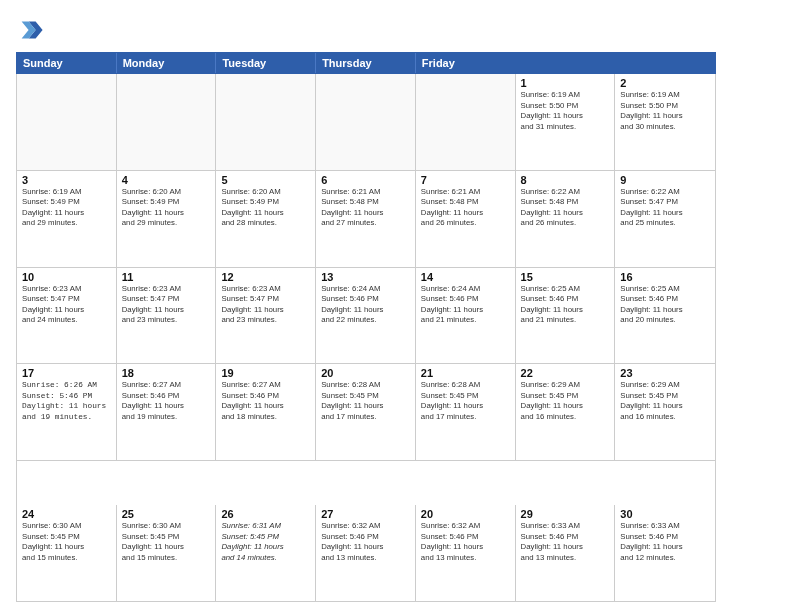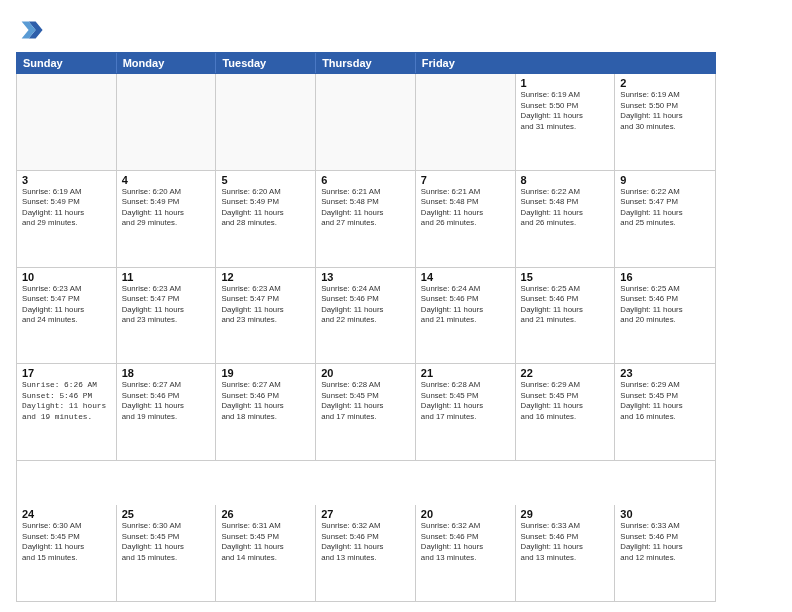--- a/index.html
+++ b/index.html
@@ -327,21 +327,21 @@
           </div>
           <div class="cal-cell">
             <span class="day-num">25</span>
             <div class="cell-info" style="white-space: pre-line;">Sunrise: 6:30 AM
 Sunset: 5:45 PM
 Daylight: 11 hours
 and 15 minutes.</div>
           </div>
           <div class="cal-cell">
             <span class="day-num">26</span>
-            <div class="cell-info" style="white-space: pre-line;">Sunrise: 6:31 AM
+            <div class="cell-info" style="white-space: pre-line; font-style: italic;">Sunrise: 6:31 AM
 Sunset: 5:45 PM
 Daylight: 11 hours
 and 14 minutes.</div>
           </div>
           <div class="cal-cell">
             <span class="day-num">27</span>
             <div class="cell-info" style="white-space: pre-line;">Sunrise: 6:32 AM
 Sunset: 5:46 PM
 Daylight: 11 hours
 and 13 minutes.</div>

